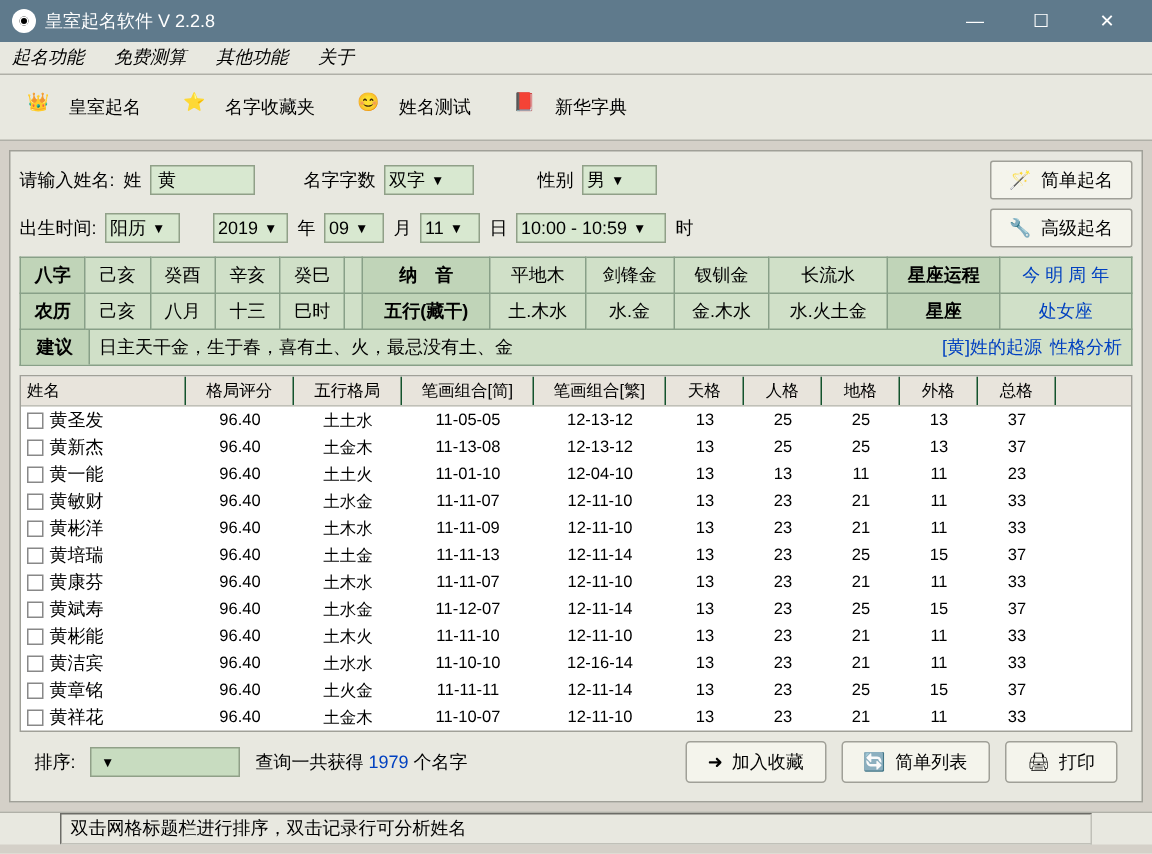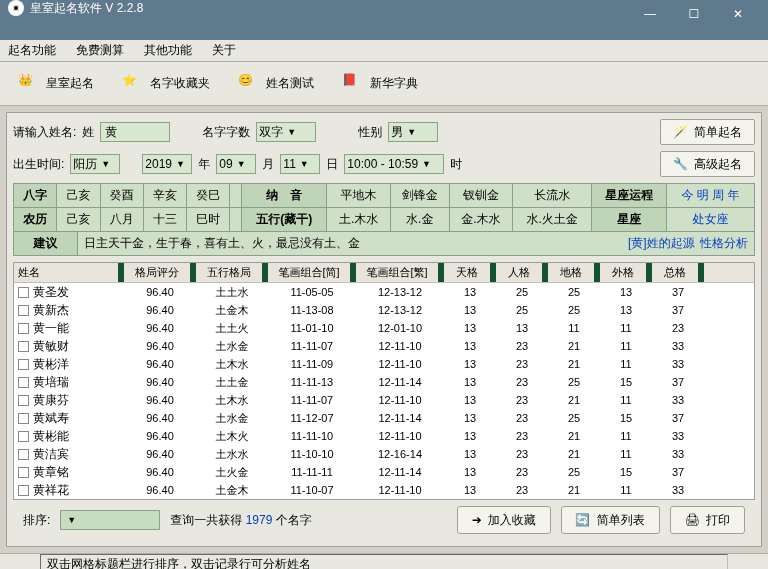--- a/index.html
+++ b/index.html
@@ -1,47 +1,47 @@
 <!DOCTYPE html>
 <html><head>
 <meta charset="utf-8">
 <style>
 * { box-sizing: border-box; margin: 0; padding: 0; font-family: "Microsoft YaHei", SimSun, sans-serif; font-size: 12px; }
 body { background: #d4d0c8; width: 768px; height: 569px; overflow: hidden; }
-.titlebar { background: #5f7a8c; color: #fff; height: 40px; display: flex; align-items: flex-start; padding: 0 8px; }
+.titlebar { background: #5f7a8c; color: #fff; height: 28px; display: flex; align-items: center; padding: 0 8px; }
 .titlebar .icon { width: 16px; height: 16px; background: #fff; border-radius: 50%; margin-right: 6px; position: relative; }
 .titlebar .icon::after { content: ""; position: absolute; width: 6px; height: 6px; background: #000; border-radius: 50%; top: 5px; left: 5px; box-shadow: 0 0 0 1px #fff inset; }
 .titlebar .title { flex: 1; }
 .winbtns { display: flex; gap: 0; }
 .winbtn { width: 44px; height: 28px; display: flex; align-items: center; justify-content: center; color: #fff; cursor: pointer; }
 .menubar { background: #e8e8e0; height: 22px; display: flex; align-items: center; padding: 0 4px; gap: 12px; border-bottom: 1px solid #b0b0a8; }
-.menubar span { cursor: pointer; padding: 2px 4px; }
+.menubar span { cursor: pointer; padding: 2px 4px; font-style: italic; }
 .toolbar { background: #e8e8e0; height: 44px; display: flex; align-items: center; padding: 0 18px; gap: 28px; border-bottom: 1px solid #b0b0a8; }
 .tbtn { display: flex; align-items: center; gap: 6px; cursor: pointer; }
 .ticon { width: 22px; height: 22px; display: inline-block; }
 .content { padding: 6px; }
 .panel { background: #e8e8e0; border: 1px solid #a0a098; padding: 6px; }
 .inputrow { display: flex; align-items: center; gap: 6px; margin-bottom: 6px; }
 .inputrow label { white-space: nowrap; }
 .txt { background: #d8e8d0; border: 1px solid #90a088; height: 20px; padding: 0 4px; }
 .sel { background: #d8e8d0; border: 1px solid #90a088; height: 20px; padding: 0 2px; display: flex; align-items: center; }
 .sel .arrow { margin-left: 4px; font-size: 9px; }
 .bigbtn { height: 26px; background: #f4f4ec; border: 1px solid #a0a098; display: flex; align-items: center; gap: 6px; padding: 0 12px; cursor: pointer; border-radius: 2px; }
 .infogrid { border-collapse: collapse; width: 100%; margin-top: 4px; }
 .infogrid td { border: 1px solid #88a088; background: #d0e0c8; text-align: center; height: 24px; padding: 0 4px; white-space: nowrap; }
 .infogrid td.head { background: #c0d4b8; font-weight: bold; }
 .infogrid td.blue { color: #0040c0; }
 .suggest { border: 1px solid #88a088; border-top: none; background: #d0e0c8; display: flex; height: 24px; align-items: center; }
-.suggest .h { background: #c0d4b8; font-weight: bold; width: 64px; text-align: center; border-right: 1px solid #88a088; align-self: stretch; display: flex; align-items: center; justify-content: center; }
+.suggest .h { background: #c0d4b8; font-weight: bold; width: 46px; text-align: center; border-right: 1px solid #88a088; align-self: stretch; display: flex; align-items: center; justify-content: center; }
 .suggest .txt2 { flex: 1; padding: 0 6px; }
 .suggest .links { padding: 0 6px; }
 .suggest .links a { color: #0040c0; margin-left: 2px; cursor: pointer; }
 .tablewrap { margin-top: 6px; border: 1px solid #a0a098; background: #fff; height: 238px; overflow: hidden; position: relative; display: flex; flex-direction: column; }
 .thead { display: flex; background: #e8e4dc; border-bottom: 1px solid #c0c0b8; height: 20px; }
-.thead div { border-right: 6px solid #14532d; padding: 2px 4px; text-align: center; font-size: 11px; }
+.thead div { border-right: 1px solid #14532d; padding: 2px 4px; text-align: center; font-size: 11px; }
 .tbody { flex: 1; overflow-y: scroll; }
 .trow { display: flex; height: 18px; align-items: center; }
 .trow div { padding: 0 4px; text-align: center; font-size: 11px; overflow: hidden; }
 .col0 { width: 110px; text-align: left !important; padding-left: 4px !important; display:flex; align-items:center; gap:4px;}
 .col1 { width: 72px; } .col2 { width: 72px; font-family: Liberation Serif, serif; } .col3 { width: 88px; } .col4 { width: 88px; }
 .col5 { width: 52px; } .col6 { width: 52px; } .col7 { width: 52px; } .col8 { width: 52px; } .col9 { width: 52px; }
 .chk { width: 11px; height: 11px; border: 1px solid #888; display: inline-block; }
 .bottombar { display: flex; align-items: center; gap: 10px; padding: 6px 10px; }
 .bottombar .spacer { flex: 1; }
 .actbtn { height: 28px; background: #f4f4ec; border: 1px solid #a0a098; display: flex; align-items: center; gap: 6px; padding: 0 14px; cursor: pointer; border-radius: 3px; }
@@ -234,21 +234,21 @@
             <div class="col9">37</div>
           </div>
           <div class="trow">
             <div class="col0">
               <span class="chk"></span>
               <span>黄一能</span>
             </div>
             <div class="col1">96.40</div>
             <div class="col2">土土火</div>
             <div class="col3">11-01-10</div>
-            <div class="col4">12-01-10</div>
+            <div class="col4">12-04-10</div>
             <div class="col5">13</div>
             <div class="col6">13</div>
             <div class="col7">11</div>
             <div class="col8">11</div>
             <div class="col9">23</div>
           </div>
           <div class="trow">
             <div class="col0">
               <span class="chk"></span>
               <span>黄敏财</span>

